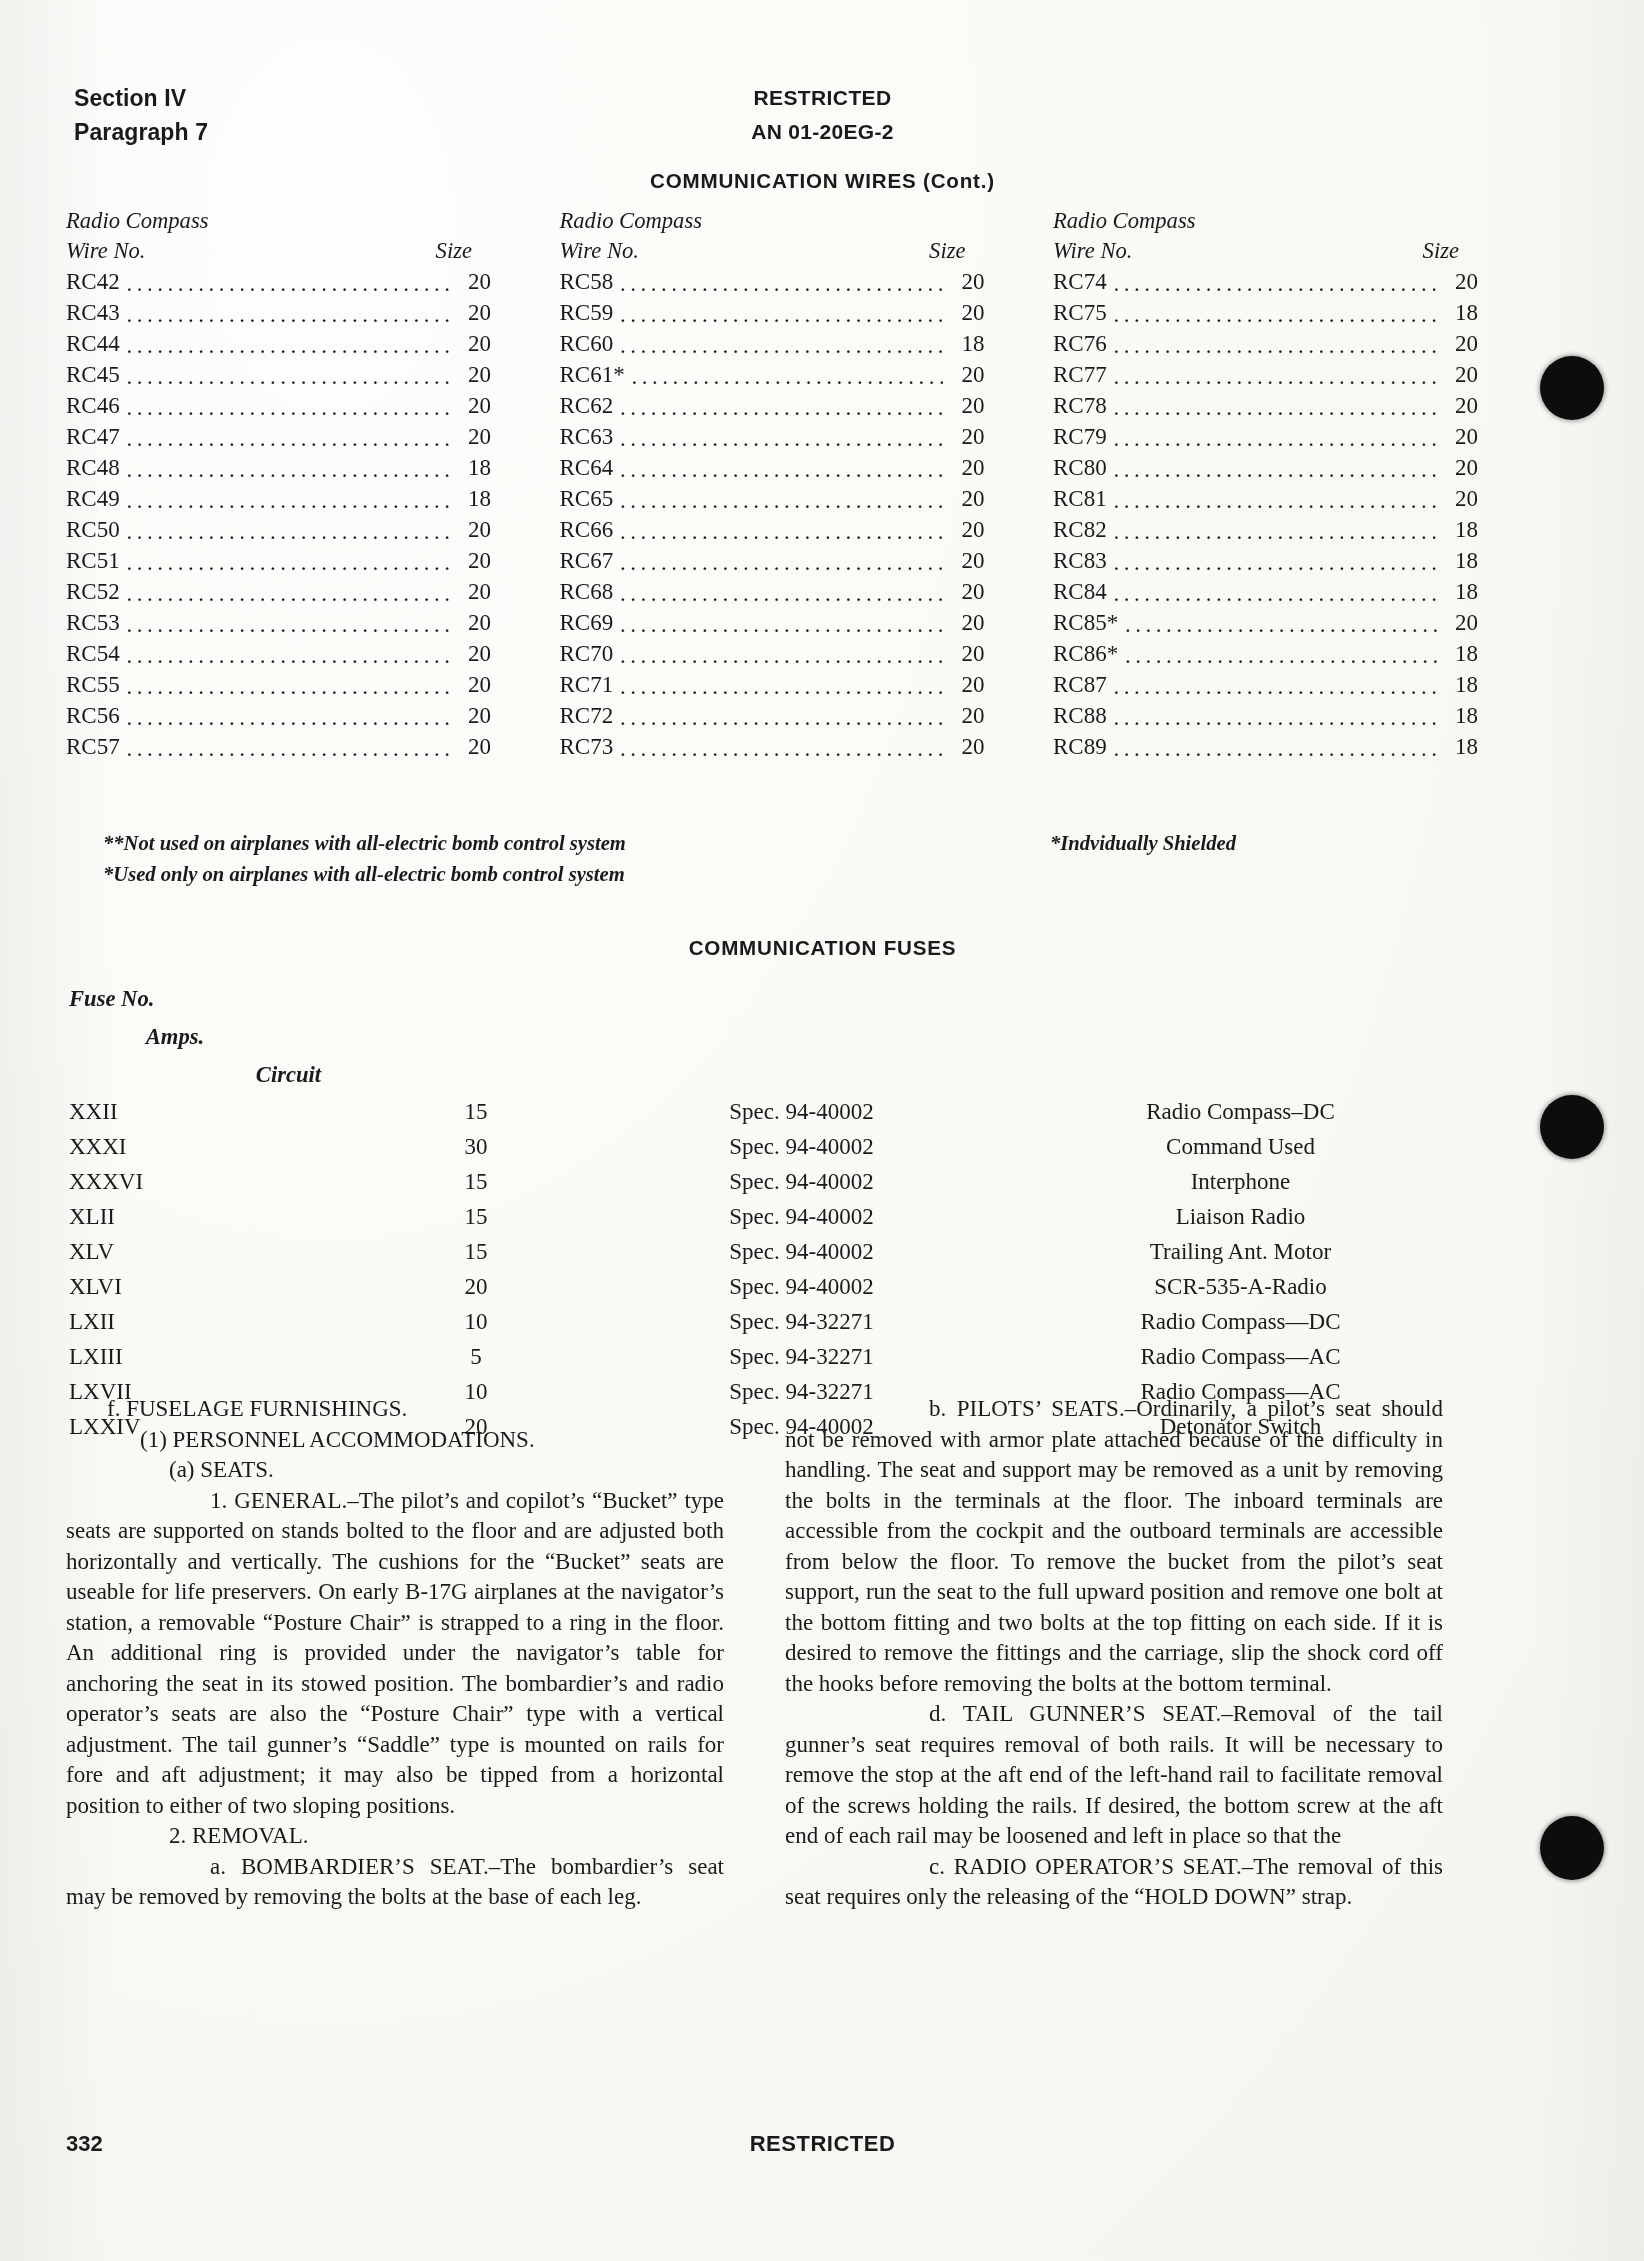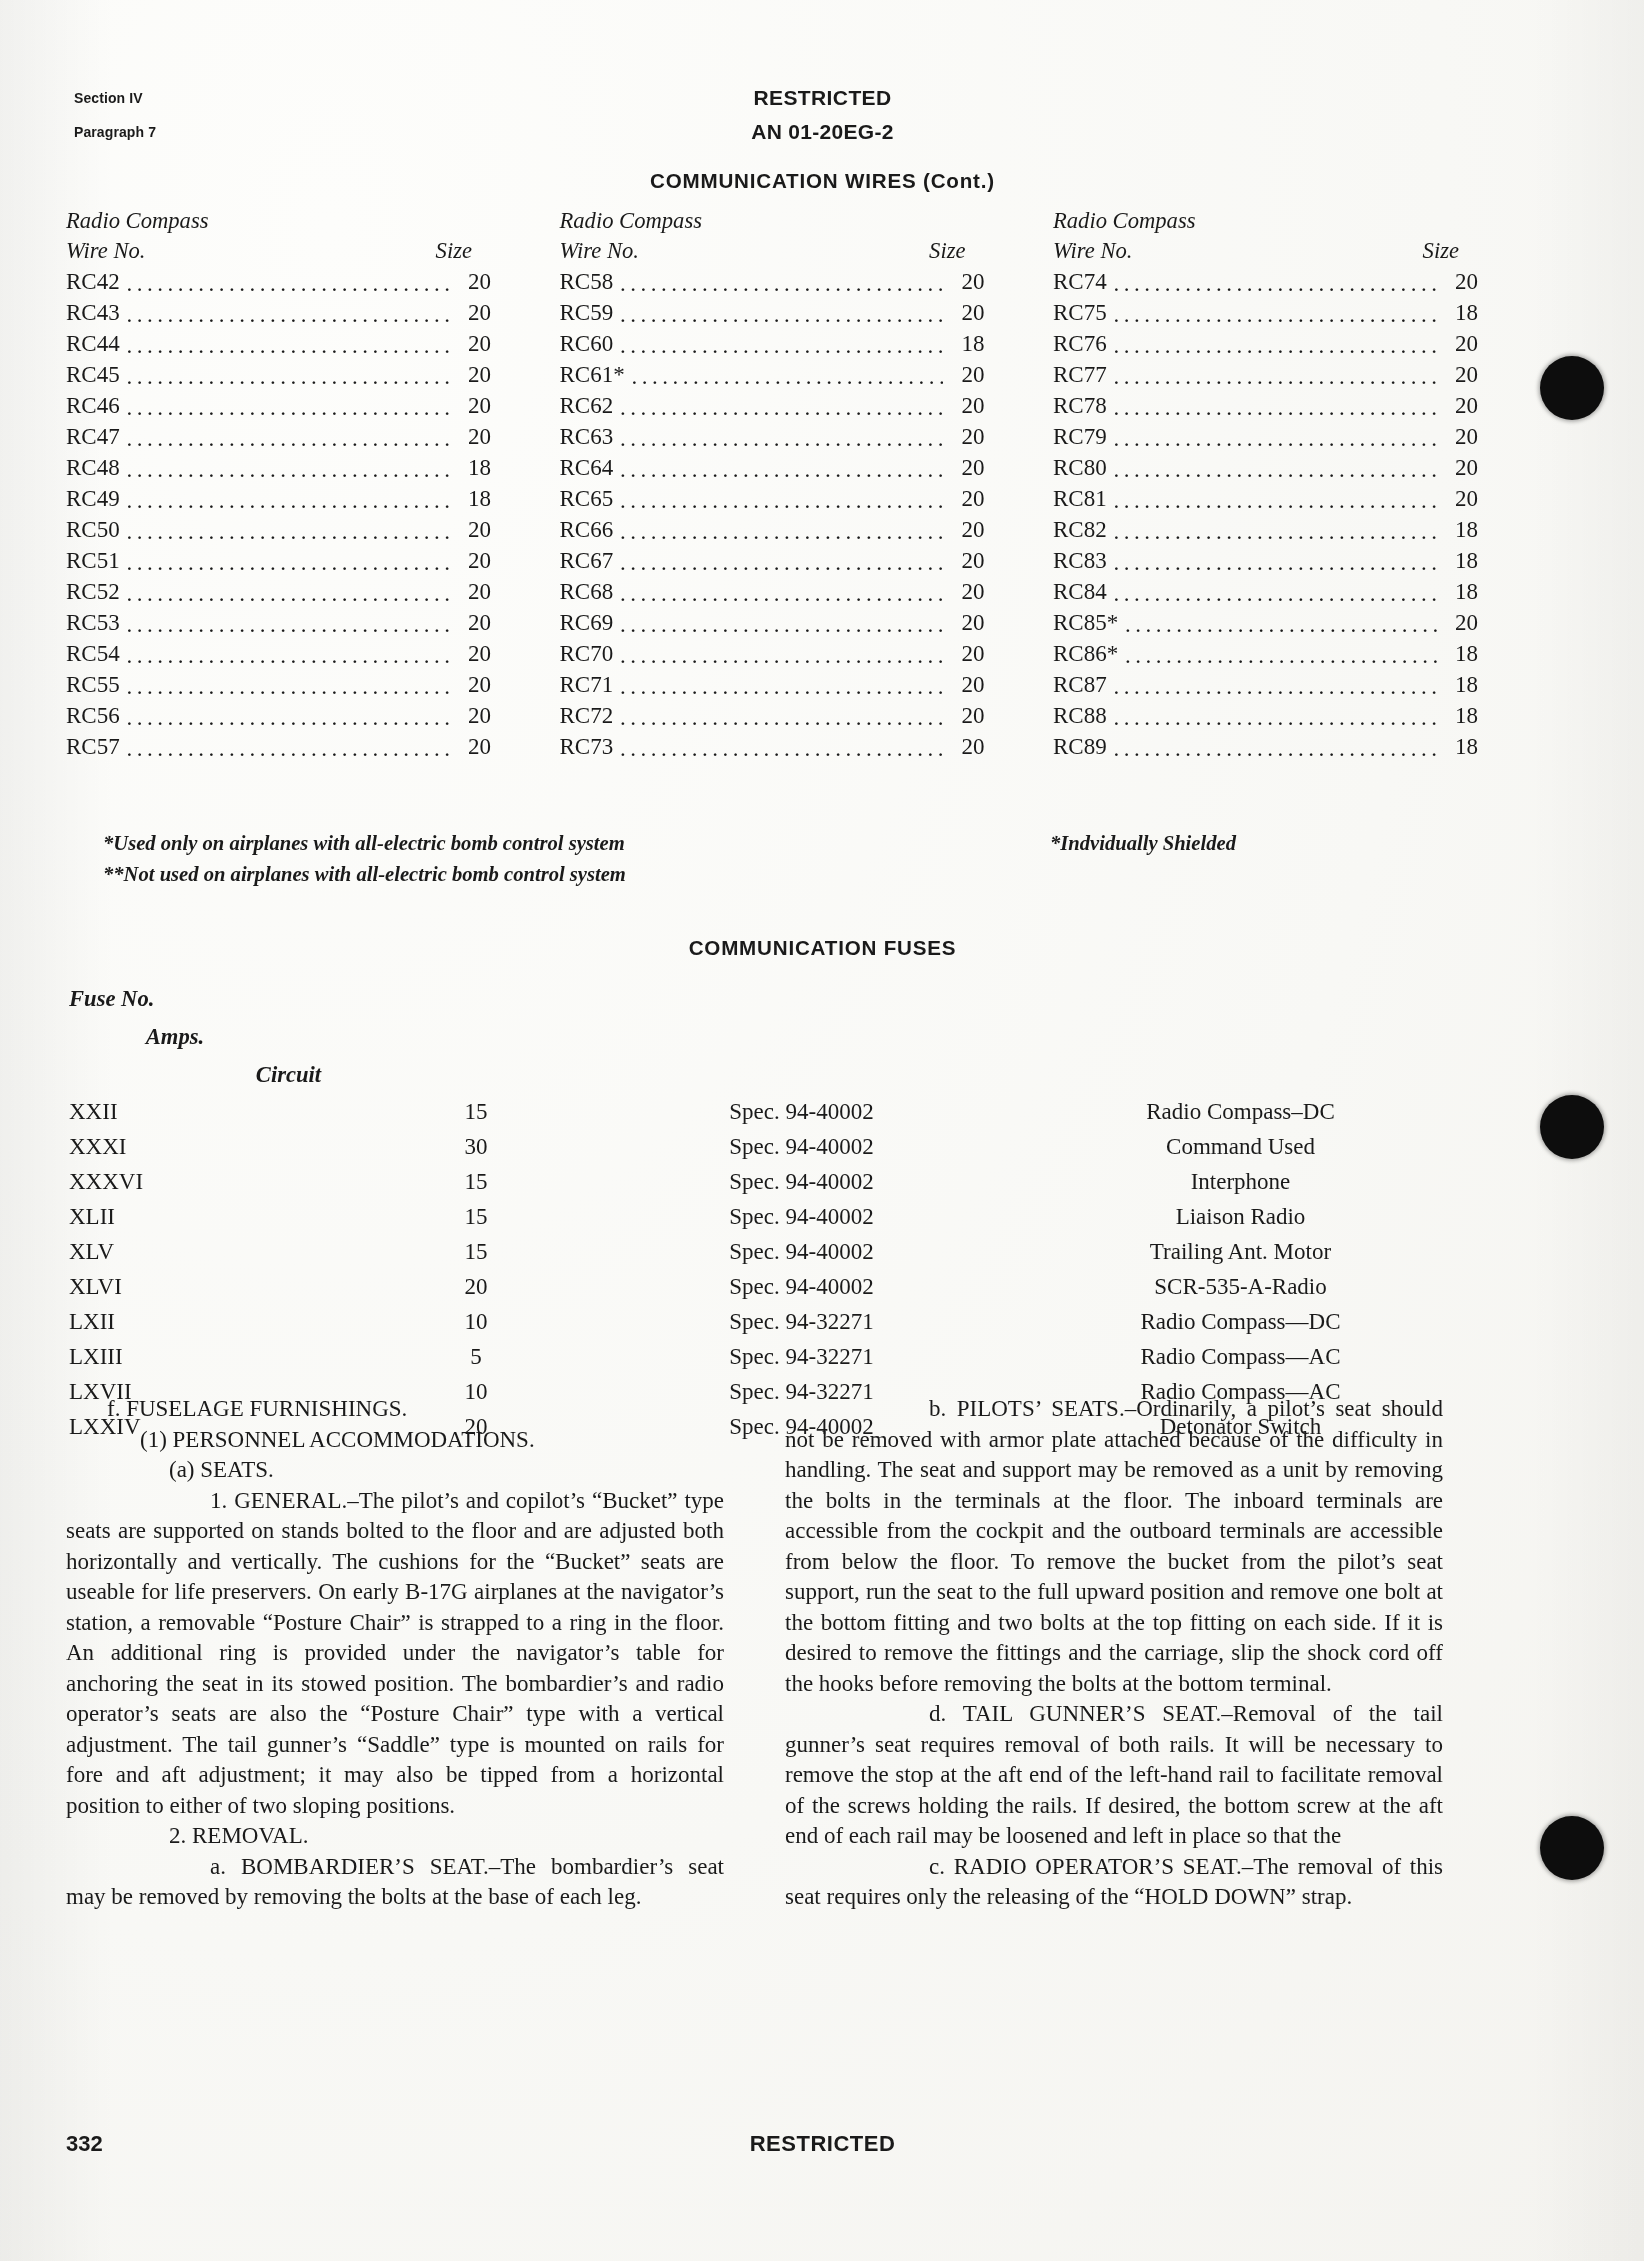--- a/index.html
+++ b/index.html
@@ -29,21 +29,21 @@
     position:absolute;
     background:#0d0d0d;
     border-radius:50%;
     box-shadow: 0 0 4.1px 1.4px rgba(0,0,0,0.35);
   }
 
   
   .hdr-left {
     position:absolute; left:74px; top:81px;
     font-family:"Liberation Sans", sans-serif;
-    font-weight:bold; font-size:14px; line-height:34px;
+    font-weight:bold; font-size:23px; line-height:34px;
     letter-spacing:0.1px;
   }
   .hdr-center {
     position:absolute; left:0; top:81px; width:1645px;
     text-align:center;
     font-family:"Liberation Sans", sans-serif;
     font-weight:bold; font-size:21px; line-height:34px;
     letter-spacing:0.4px;
   }
   .hdr-center .l2{ letter-spacing:0.3px; }
@@ -417,22 +417,22 @@
         </div>
       <div class="wrow">
           <span class="no">RC89</span>
           <span class="lead"></span>
           <span class="sz">18</span>
         </div>
     </div>
   </div>
 
   <div class="fn-left">
+    <div>**Not used on airplanes with all-electric bomb control system</div>
     <div>*Used only on airplanes with all-electric bomb control system</div>
-    <div>**Not used on airplanes with all-electric bomb control system</div>
   </div>
   <div class="fn-right">*Indvidually Shielded</div>
 
   <div class="sect-title" id="fuses-title">COMMUNICATION FUSES</div>
 
   <div class="fuses">
     <div class="frow fhead">
       <span class="c-no">Fuse No.</span>
       <span class="c-amps">Amps.</span>
       <span class="c-circ">Circuit</span>

